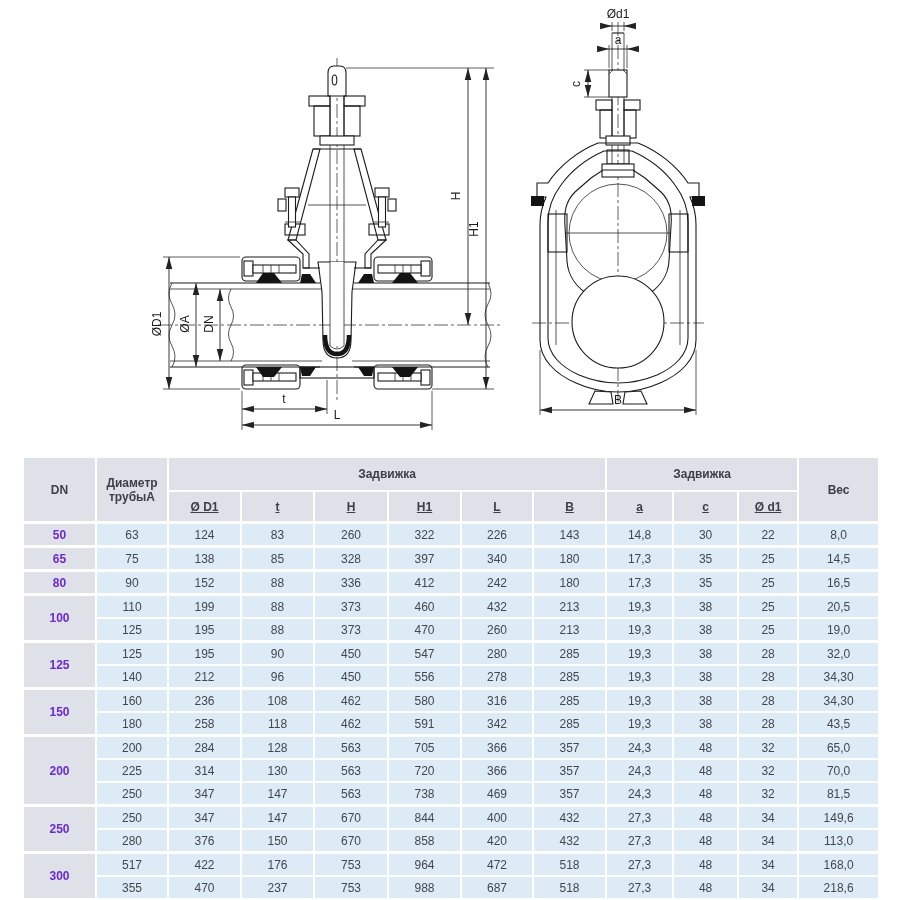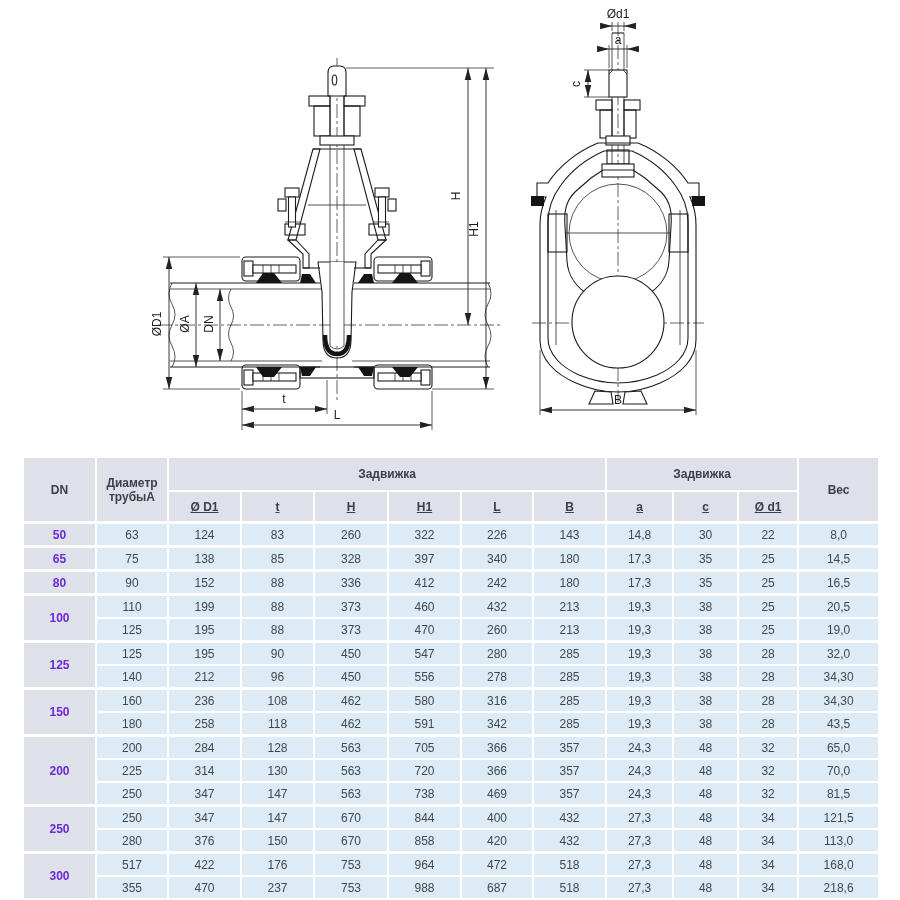--- a/index.html
+++ b/index.html
@@ -454,21 +454,21 @@
           <td>250</td>
           <td>347</td>
           <td>147</td>
           <td>670</td>
           <td>844</td>
           <td>400</td>
           <td>432</td>
           <td>27,3</td>
           <td>48</td>
           <td>34</td>
-          <td>121,5</td>
+          <td>149,6</td>
         </tr>
         <tr>
           <td>280</td>
           <td>376</td>
           <td>150</td>
           <td>670</td>
           <td>858</td>
           <td>420</td>
           <td>432</td>
           <td>27,3</td>

